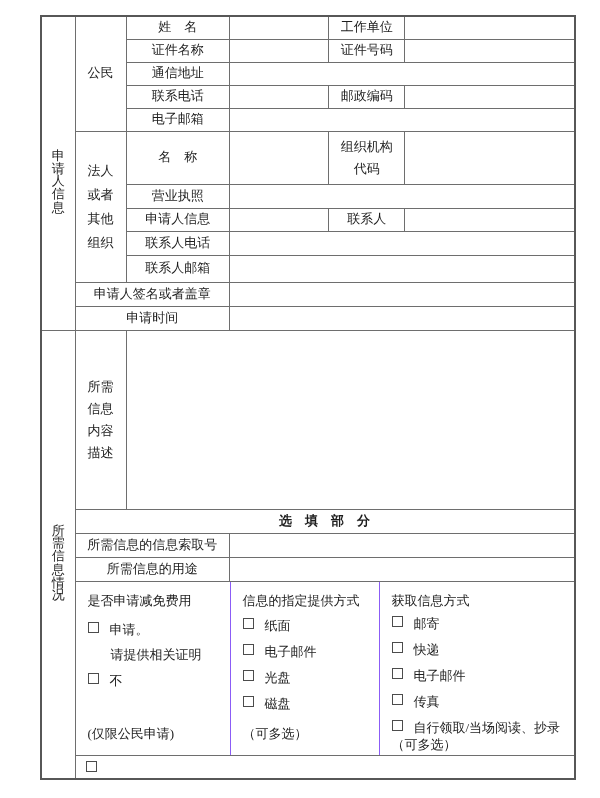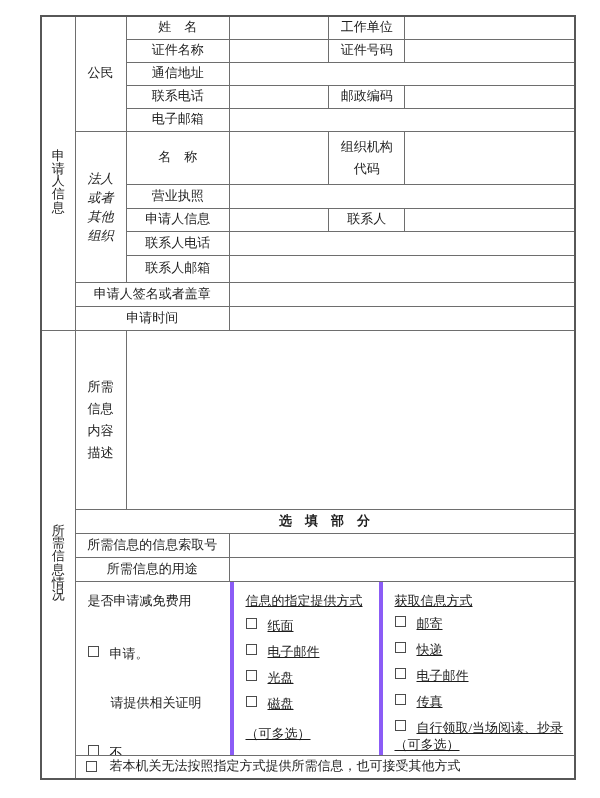--- a/index.html
+++ b/index.html
@@ -17,28 +17,28 @@
     border:1px solid #6e6e6e;
     font-size:13px;line-height:1.3;
     text-align:center;vertical-align:middle;
     padding:0;overflow:hidden;
   }
   .vtext{
     writing-mode:vertical-lr;text-orientation:upright;
     display:inline-block;letter-spacing:13px;line-height:1;
     font-size:13px;
   }
-  .wrap2{width:2.1em;margin:8px auto;line-height:19px;word-break:break-all;font-style:italic;}
+  .wrap2{width:2.1em;margin:8px auto;line-height:24px;word-break:break-all;}
   .wrapdesc{width:2.1em;margin:0 auto;line-height:22px;word-break:break-all;}
   .wrapcode{width:4.5em;margin:4px auto;line-height:22px;word-break:break-all;}
   .sect-title{font-weight:bold;font-size:14px;}
   .choices{display:flex;height:173px;text-align:left;align-items:stretch;}
   .choice-col{box-sizing:border-box;display:flex;flex-direction:column;padding:11px 6px 12px 12px;}
-  .choice-col + .choice-col{border-left:4px solid #8b5cf6;text-decoration:underline;}
-  .col-a{width:154px;gap:24px;}
+  .choice-col + .choice-col{border-left:1px solid #8b5cf6;}
+  .col-a{width:154px;}
   .col-b{width:149px;}
   .col-c{width:195px;}
   .choice-header{flex:none;}
   .cb{
     display:inline-block;box-sizing:border-box;
     width:11px;height:11px;border:1px solid #4c4c4c;
     background:#fff;flex:none;margin-right:11px;
   }
   .cb-item{display:flex;margin-top:9px;}
   .cb-note{margin:8px 0 0 23px;}
@@ -213,18 +213,17 @@
           <div class="choice-footer">（可多选）</div>
         </div>
 
       </div>
     </td>
   </tr>
   <tr style="height:24px">
     <td colspan="5" class="leftcell">
       <div class="bottom-inner">
         <span class="cb"></span>
-        <span>若本机关无法按照指定方式提供所需信息，也可接受其他方式</span>
       </div>
     </td>
   </tr>
 </tbody>
   </table>
 
 </body></html>

